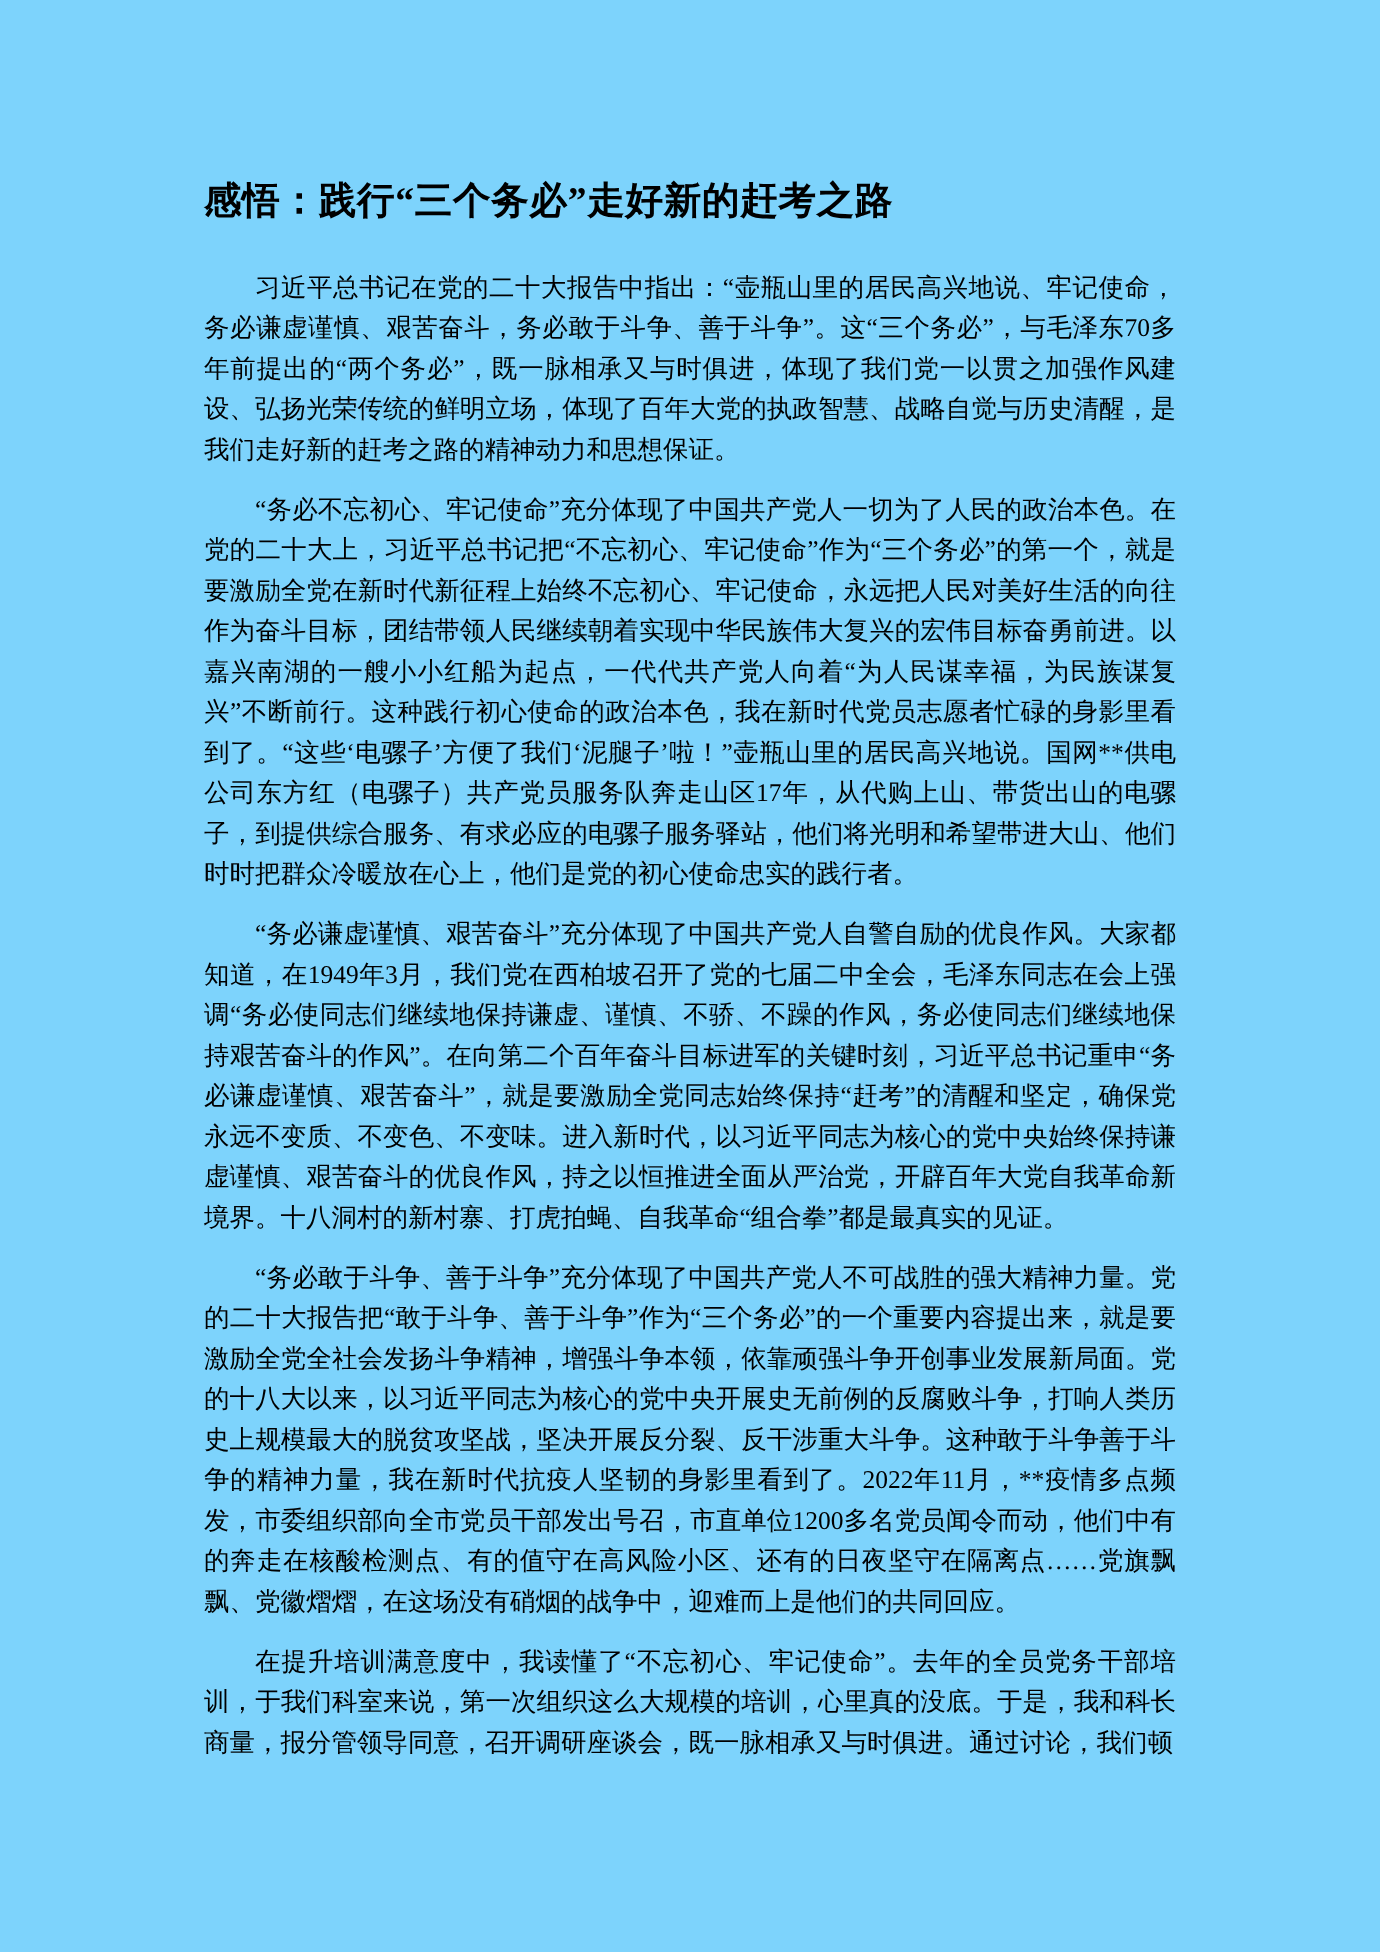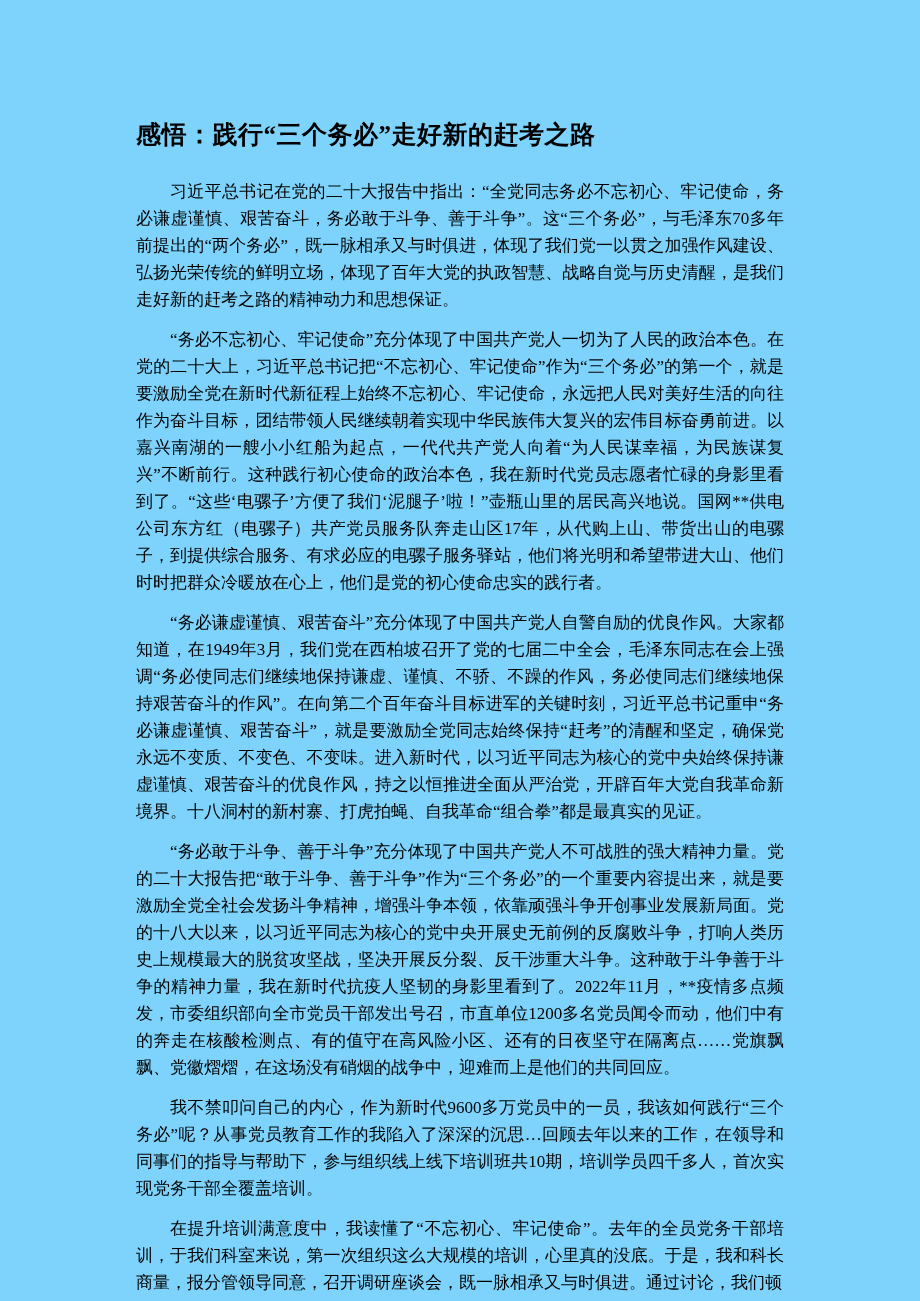--- a/index.html
+++ b/index.html
@@ -39,20 +39,19 @@
     margin: 0 0 13px 0;
     word-break: break-all;
   }
 </style>
 </head>
 <body>
 
 <div class="page">
   <h1 class="doc-title">感悟：践行“三个务必”走好新的赶考之路</h1>
   <div class="doc-body">
-      <p>习近平总书记在党的二十大报告中指出：“全党同志务必不忘初心、牢记使命，务必谦虚谨慎、艰苦奋斗，务必敢于斗争、善于斗争”。这“三个务必”，与毛泽东70多年前提出的“两个务必”，既一脉相承又与时俱进，体现了我们党一以贯之加强作风建设、弘扬光荣传统的鲜明立场，体现了百年大党的执政智慧、战略自觉与历史清醒，是我们走好新的赶考之路的精神动力和思想保证。</p>
+      <p>习近平总书记在党的二十大报告中指出：“壶瓶山里的居民高兴地说、牢记使命，务必谦虚谨慎、艰苦奋斗，务必敢于斗争、善于斗争”。这“三个务必”，与毛泽东70多年前提出的“两个务必”，既一脉相承又与时俱进，体现了我们党一以贯之加强作风建设、弘扬光荣传统的鲜明立场，体现了百年大党的执政智慧、战略自觉与历史清醒，是我们走好新的赶考之路的精神动力和思想保证。</p>
       <p>“务必不忘初心、牢记使命”充分体现了中国共产党人一切为了人民的政治本色。在党的二十大上，习近平总书记把“不忘初心、牢记使命”作为“三个务必”的第一个，就是要激励全党在新时代新征程上始终不忘初心、牢记使命，永远把人民对美好生活的向往作为奋斗目标，团结带领人民继续朝着实现中华民族伟大复兴的宏伟目标奋勇前进。以嘉兴南湖的一艘小小红船为起点，一代代共产党人向着“为人民谋幸福，为民族谋复兴”不断前行。这种践行初心使命的政治本色，我在新时代党员志愿者忙碌的身影里看到了。“这些‘电骡子’方便了我们‘泥腿子’啦！”壶瓶山里的居民高兴地说。国网**供电公司东方红（电骡子）共产党员服务队奔走山区17年，从代购上山、带货出山的电骡子，到提供综合服务、有求必应的电骡子服务驿站，他们将光明和希望带进大山、他们时时把群众冷暖放在心上，他们是党的初心使命忠实的践行者。</p>
       <p>“务必谦虚谨慎、艰苦奋斗”充分体现了中国共产党人自警自励的优良作风。大家都知道，在1949年3月，我们党在西柏坡召开了党的七届二中全会，毛泽东同志在会上强调“务必使同志们继续地保持谦虚、谨慎、不骄、不躁的作风，务必使同志们继续地保持艰苦奋斗的作风”。在向第二个百年奋斗目标进军的关键时刻，习近平总书记重申“务必谦虚谨慎、艰苦奋斗”，就是要激励全党同志始终保持“赶考”的清醒和坚定，确保党永远不变质、不变色、不变味。进入新时代，以习近平同志为核心的党中央始终保持谦虚谨慎、艰苦奋斗的优良作风，持之以恒推进全面从严治党，开辟百年大党自我革命新境界。十八洞村的新村寨、打虎拍蝇、自我革命“组合拳”都是最真实的见证。</p>
       <p>“务必敢于斗争、善于斗争”充分体现了中国共产党人不可战胜的强大精神力量。党的二十大报告把“敢于斗争、善于斗争”作为“三个务必”的一个重要内容提出来，就是要激励全党全社会发扬斗争精神，增强斗争本领，依靠顽强斗争开创事业发展新局面。党的十八大以来，以习近平同志为核心的党中央开展史无前例的反腐败斗争，打响人类历史上规模最大的脱贫攻坚战，坚决开展反分裂、反干涉重大斗争。这种敢于斗争善于斗争的精神力量，我在新时代抗疫人坚韧的身影里看到了。2022年11月，**疫情多点频发，市委组织部向全市党员干部发出号召，市直单位1200多名党员闻令而动，他们中有的奔走在核酸检测点、有的值守在高风险小区、还有的日夜坚守在隔离点……党旗飘飘、党徽熠熠，在这场没有硝烟的战争中，迎难而上是他们的共同回应。</p>
-      <p>我不禁叩问自己的内心，作为新时代9600多万党员中的一员，我该如何践行“三个务必”呢？从事党员教育工作的我陷入了深深的沉思…回顾去年以来的工作，在领导和同事们的指导与帮助下，参与组织线上线下培训班共10期，培训学员四千多人，首次实现党务干部全覆盖培训。</p>
       <p>在提升培训满意度中，我读懂了“不忘初心、牢记使命”。去年的全员党务干部培训，于我们科室来说，第一次组织这么大规模的培训，心里真的没底。于是，我和科长商量，报分管领导同意，召开调研座谈会，既一脉相承又与时俱进。通过讨论，我们顿</p>
     </div>
 </div>
 
 </body></html>

